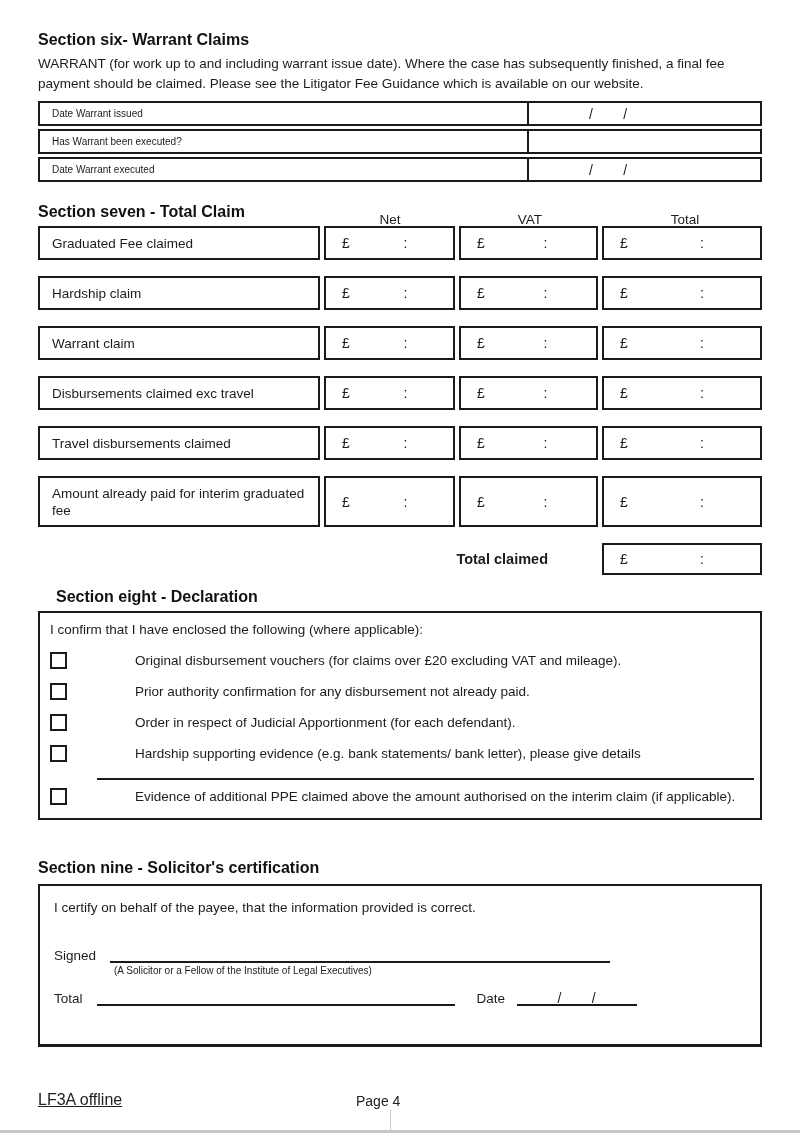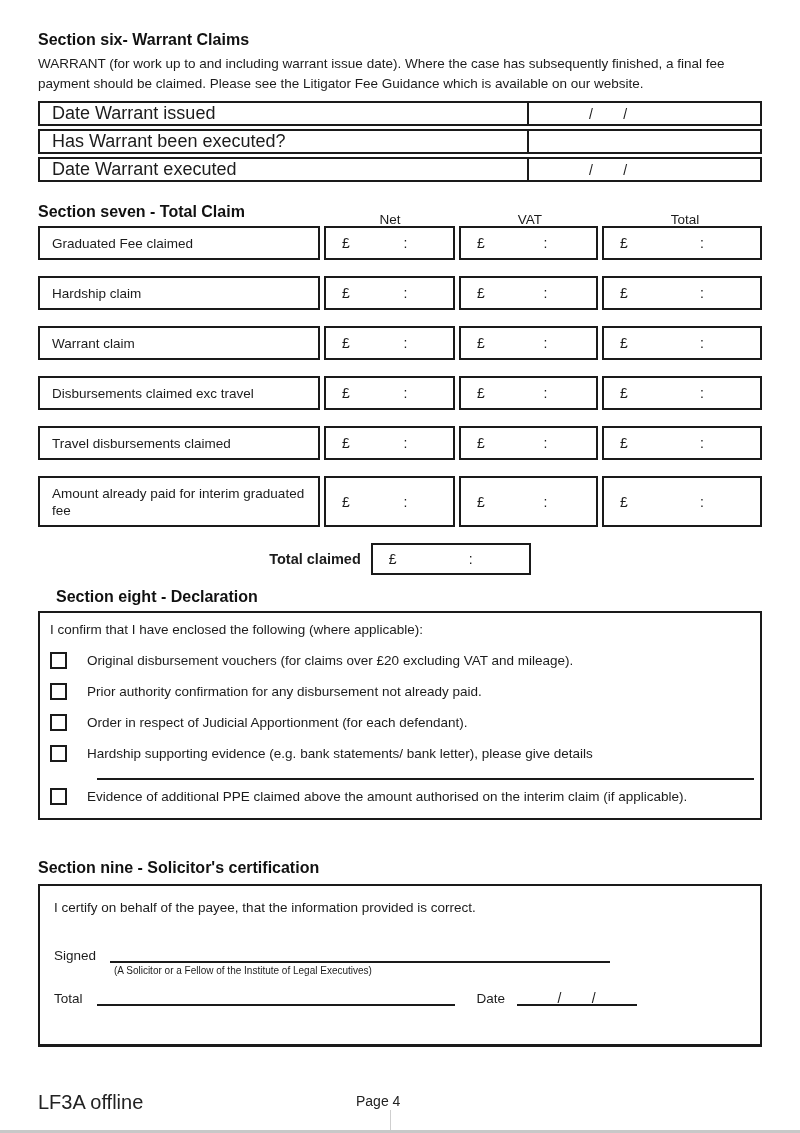--- a/index.html
+++ b/index.html
@@ -12,69 +12,69 @@
     overflow: hidden;
   }
   .content { padding: 30px 38px 8px 38px; width: 800px; }
 
   .sec-title { font-size: 16px; font-weight: bold; color: #111; line-height: 20px; }
   .intro { font-size: 13.5px; line-height: 20px; margin-top: 4px; width: 700px; white-space: pre-line; }
 
   
   .s6-table { margin-top: 7px; }
   .s6-row { display: flex; border: 2px solid #1a1a1a; height: 25px; margin-bottom: 3px; align-items: center; background: #fff; }
-  .s6-label { width: 487px; padding-left: 12px; font-size: 18px; }
+  .s6-label { width: 487px; padding-left: 12px; font-size: 10px; }
   .s6-value { flex: 1; border-left: 2px solid #1a1a1a; height: 100%; display: flex; align-items: center; justify-content: flex-start; font-size: 14px; white-space: pre; padding-left: 60px; letter-spacing: 1px; }
 
   
   .s7-head { position: relative; margin-top: 20px; height: 24px; }
   .s7-head .sec-title { position: absolute; left: 0; top: 0; }
   .col-label { position: absolute; top: 10px; font-size: 13.5px; text-align: center; }
   .col-net   { left: 287px; width: 130px; }
   .col-vat   { left: 422px; width: 140px; }
   .col-total { left: 567px; width: 160px; }
 
   .s7-row { display: flex; margin-bottom: 16px; }
   .s7-label { width: 282px; border: 2px solid #1a1a1a; padding: 7px 4px 6px 12px; font-size: 13.5px; min-height: 33px; display: flex; align-items: center; line-height: 17px; }
   .money { border: 2px solid #1a1a1a; display: flex; align-items: center; font-size: 14px; }
   .m-net   { width: 131px; margin-left: 4px; }
   .m-vat   { width: 139px; margin-left: 4px; }
   .m-total { width: 160px; margin-left: 4px; }
   .money .cur { margin-left: 16px; }
   .money .colon { margin-left: auto; margin-right: 36%; }
 
-  .s7-totalrow { display: flex; justify-content: center; align-items: center; margin-top: 4px; }
+  .s7-totalrow { display: flex; justify-content: flex-end; align-items: center; margin-top: 4px; gap: 44px; }
   .total-label { font-weight: bold; font-size: 14.5px; margin-right: 10px; }
   .total-box { width: 160px; height: 32px; margin-left: 0; }
 
   
   .s8-title { margin-top: 12px; margin-left: 18px; }
   .s8-box { margin-top: 4px; border: 2px solid #1a1a1a; padding: 6px 0 12px 0; }
   .s8-intro { font-size: 13.5px; padding: 2px 12px 0 10px; line-height: 18px; }
-  .chk-row { display: flex; align-items: flex-start; padding: 0 12px 0 10px; margin-top: 13px; }
+  .chk-row { display: flex; align-items: flex-start; padding: 0 12px 0 10px; margin-top: 13px; gap: 48px; }
   .checkbox { width: 17px; height: 17px; border: 2px solid #1a1a1a; flex: 0 0 auto; margin-right: 20px; margin-top: 0px; background: #fff; }
   .chk-label { font-size: 13.5px; line-height: 18px; max-width: 645px; }
   .details-line { border: none; border-top: 2px solid #1a1a1a; margin: 15px 6px 2px 57px; }
 
   
   .s9-title { margin-top: 38px; }
   .s9-box { margin-top: 6px; border: 2px solid #1a1a1a; border-bottom-width: 3px; padding: 14px 14px 14px 14px; height: 163px; position: relative; }
   .s9-intro { font-size: 13.5px; }
   .sign-row { display: flex; align-items: flex-end; margin-top: 33px; }
   .sign-label { font-size: 13.5px; }
   .sign-line { border-bottom: 2px solid #1a1a1a; width: 500px; margin-left: 14px; height: 14px; }
   .sign-note { font-size: 10px; margin-left: 60px; margin-top: 2px; color: #1c1c1c; }
   .name-row { display: flex; align-items: flex-end; margin-top: 14px; }
   .name-label { font-size: 13.5px; }
   .name-line { border-bottom: 2px solid #1a1a1a; width: 358px; margin-left: 14px; height: 14px; }
   .date-label { font-size: 13.5px; margin-left: 22px; }
   .date-line { border-bottom: 2px solid #1a1a1a; width: 120px; margin-left: 12px; height: 16px; text-align: center; white-space: pre; font-size: 14px; letter-spacing: 1px; }
 
   
-  .footer-left { position: absolute; left: 38px; top: 1091px; font-size: 20px; color: #222; }
+  .footer-left { position: absolute; left: 38px; top: 1091px; font-size: 16px; color: #222; text-decoration: underline; }
   .footer-center { position: absolute; left: 356px; top: 1093px; font-size: 14px; color: #222; }
   .page-divider { position: absolute; left: 390px; top: 1110px; width: 1px; height: 23px; background: #cfcfcf; }
   .bottom-edge { position: absolute; left: 0; bottom: 0; width: 800px; height: 3px; background: #c8c8c8; }
 </style>
 </head>
 <body>
 
 <div class="content">
 
   <div class="sec-title">Section six- Warrant Claims</div>

